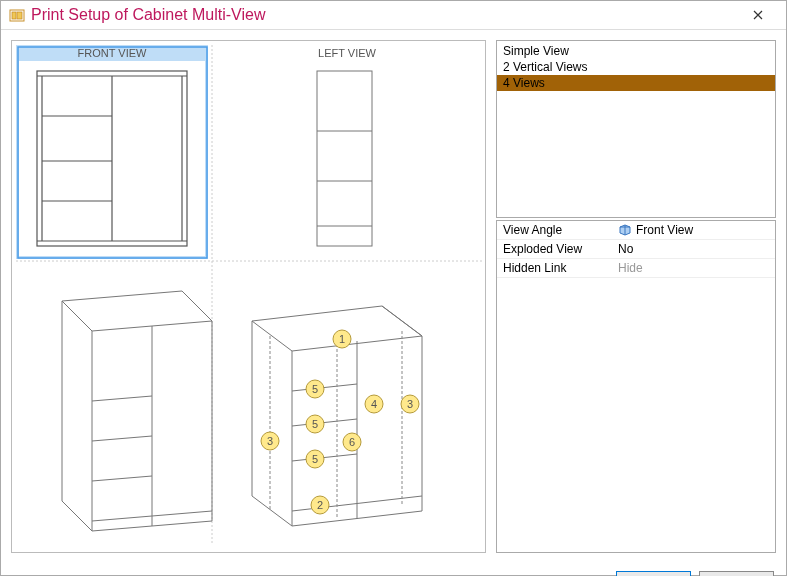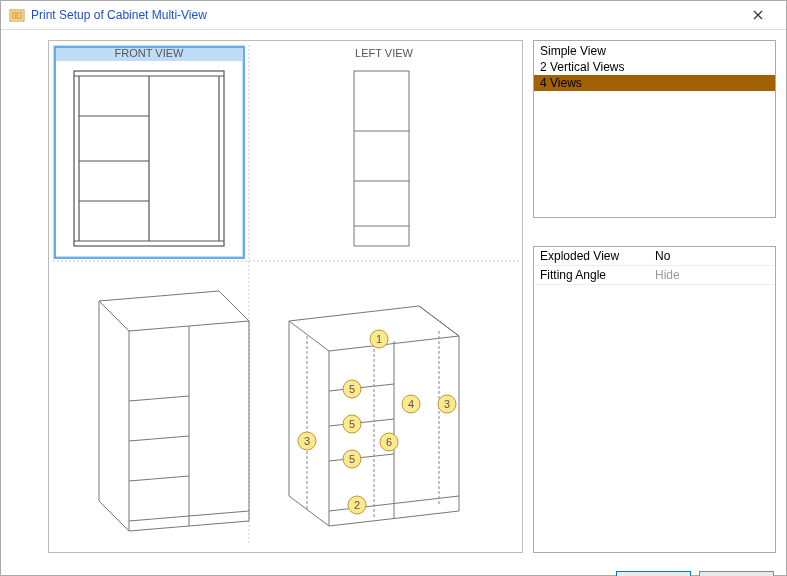--- a/index.html
+++ b/index.html
@@ -1,25 +1,25 @@
 <!DOCTYPE html>
 <html><head>
 <meta charset="utf-8">
 <style>
   * { box-sizing: border-box; margin: 0; padding: 0; font-family: "Segoe UI", Tahoma, sans-serif; font-size: 12px; }
   body { background: #fff; width: 787px; height: 576px; overflow: hidden; }
   .window { width: 787px; height: 576px; border: 1px solid #aaa; display: flex; flex-direction: column; background: #fff; }
   .titlebar { height: 30px; display: flex; align-items: center; padding: 0 8px; background: #fff; border-bottom: 1px solid #ddd; }
   .title-icon { width: 16px; height: 16px; margin-right: 6px; }
-  .title-text { flex: 1; font-size: 12px; color: #1d4ed8; }
+  .title-text { flex: 1; font-size: 16px; color: #be185d; }
   .close-btn { width: 40px; height: 28px; display: flex; align-items: center; justify-content: center; cursor: pointer; }
   .close-btn svg { stroke: #333; }
-  .body { flex: 1; display: flex; padding: 10px; gap: 10px; margin-left: 37px; }
+  .body { flex: 1; display: flex; padding: 10px; gap: 10px; }
   .preview-area { flex: 0 0 475px; border: 1px solid #bbb; background: #fff; position: relative; }
-  .right-col { flex: 1; display: flex; flex-direction: column; gap: 28px; }
+  .right-col { flex: 1; display: flex; flex-direction: column; gap: 2px; }
   .listbox { height: 178px; border: 1px solid #aaa; background: #fff; padding: 2px 0; }
   .list-item { padding: 1px 6px; cursor: pointer; }
   .list-item.selected { background: #a16207; }
   .propgrid { flex: 1; border: 1px solid #aaa; background: #fff; }
   .propgrid table { width: 100%; border-collapse: collapse; }
   .propgrid td { padding: 2px 6px; border-bottom: 1px solid #eee; height: 18px; vertical-align: middle; }
   .propgrid td:first-child { width: 115px; white-space: nowrap; overflow: hidden; text-overflow: ellipsis; }
   .prop-val { display: flex; align-items: center; gap: 4px; }
   .prop-disabled { color: #999; }
   .buttons { display: flex; justify-content: flex-end; gap: 8px; padding: 8px 12px; }
@@ -143,29 +143,40 @@
     <div class="right-col">
       <div class="listbox">
           <div class="list-item">Simple View</div>
           <div class="list-item">2 Vertical Views</div>
           <div class="list-item selected">4 Views</div>
         </div>
       <div class="propgrid">
         <table>
             <tbody id="prop-rows">
               <tr>
+                <td>View Angle</td>
+                <td>
+                  <span class="prop-val">
+                    <svg width="14" height="12">
+                      <path d="M2 3 L7 1 L12 3 L12 9 L7 11 L2 9 Z M7 1 L7 11 M2 3 L12 3" stroke="#3a77c0" stroke-width="1" fill="#aecff2"></path>
+                    </svg>
+                    <span>Front View</span>
+                  </span>
+                </td>
+              </tr>
+              <tr>
                 <td>Exploded View</td>
                 <td>
                   <span class="prop-val">
                     <span>No</span>
                   </span>
                 </td>
               </tr>
               <tr>
-                <td>Fitting Angle</td>
+                <td>Hidden Link</td>
                 <td>
                   <span class="prop-val prop-disabled">
                     <span>Hide</span>
                   </span>
                 </td>
               </tr>
             </tbody>
           </table>
       </div>
     </div>

